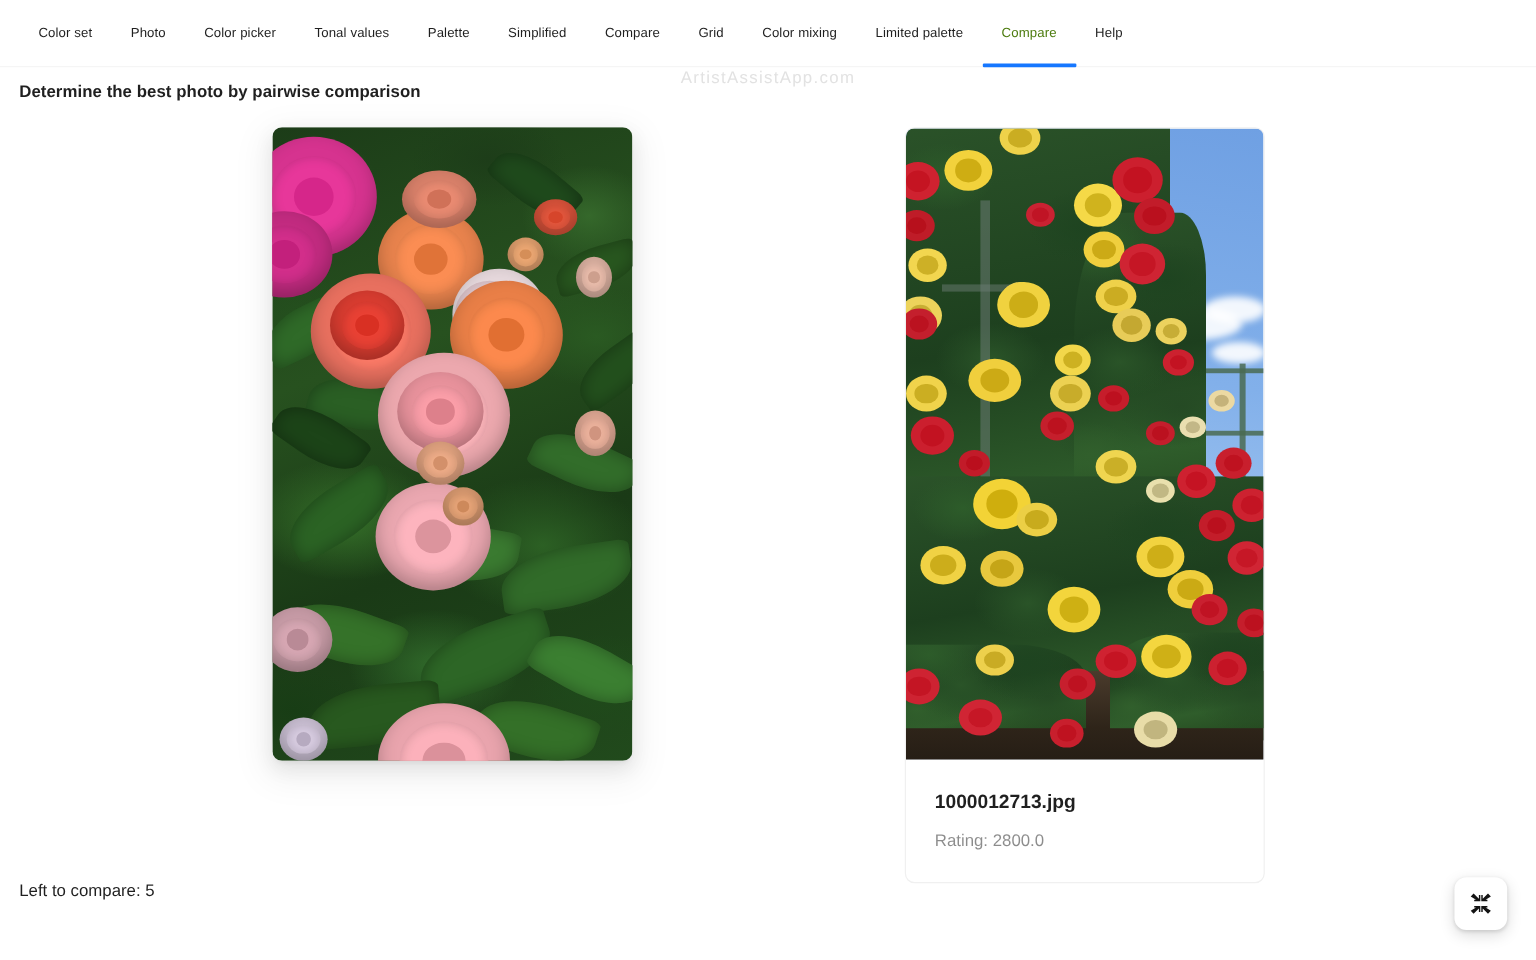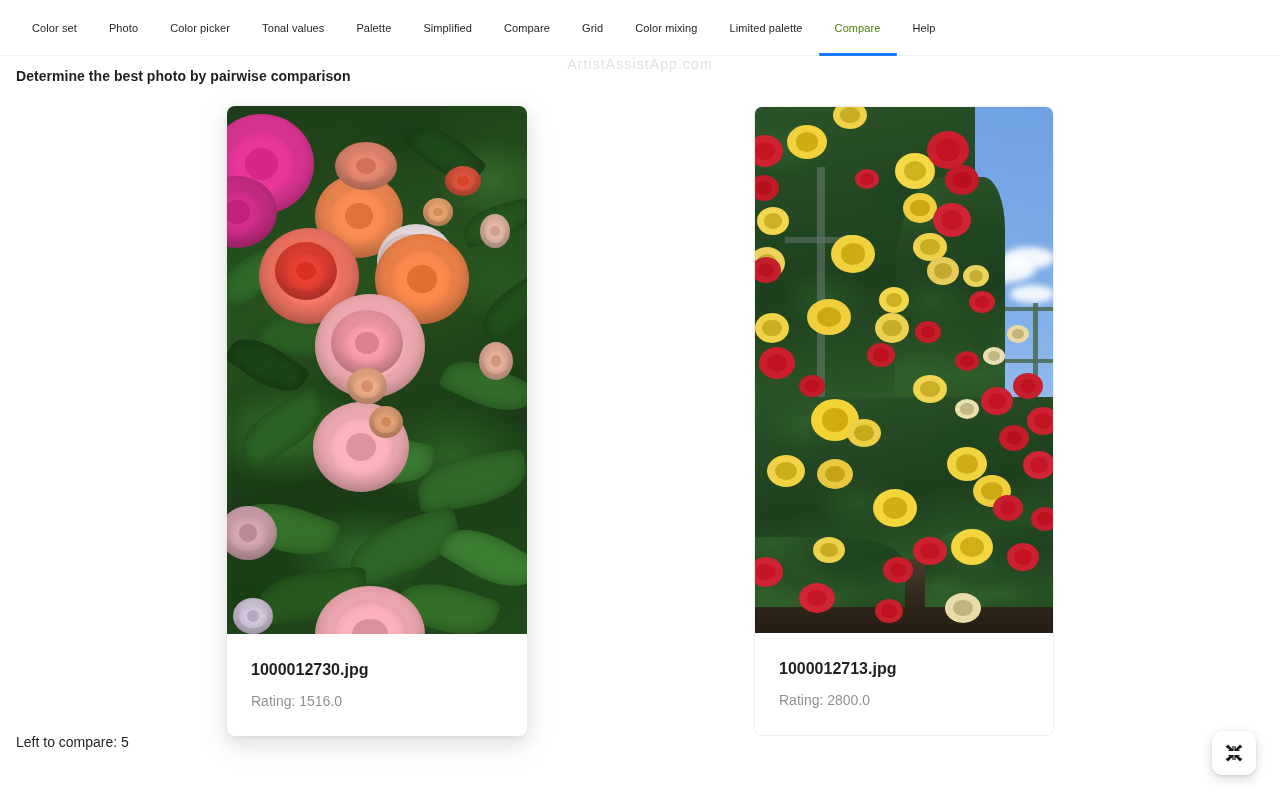--- a/index.html
+++ b/index.html
@@ -312,24 +312,20 @@
         <div class="rose" style="left:104px; top:204px; width:72px;  height:66px;  background:#e8929c;"></div>
 
         <div class="rose" style="left:86px;  top:296px; width:96px; height:90px; background:#eaa7b0;"></div>
         <div class="rose" style="left:88px;  top:480px; width:110px; height:96px; background:#e9a4ad;"></div>
         <div class="rose" style="left:-8px;  top:400px; width:58px;  height:54px; background:#c79ba6;"></div>
         <div class="rose" style="left:6px;   top:492px; width:40px;  height:36px; background:#c9bed2;"></div>
         <div class="rose" style="left:120px; top:262px; width:40px;  height:36px; background:#e0a27f;"></div>
         <div class="rose" style="left:142px; top:300px; width:34px;  height:32px; background:#d99a70;"></div>
         <div class="rose" style="left:252px; top:236px; width:34px;  height:38px; background:#dea793;"></div>
       </div>
-    </div>
-    <div class="card-body">
-      <div class="card-title">1000012730.jpg</div>
-      <div class="card-rating">Rating: 1516.0</div>
     </div>
   </div>
 
   <div class="card right">
     <div class="card-photo">
       <div class="photo-layer">
         <div class="sky"></div>
         <div class="cloud" style="left:210px; top:150px; width:70px; height:26px;"></div>
         <div class="cloud" style="left:248px; top:140px; width:52px; height:22px;"></div>
         <div class="cloud" style="left:255px; top:178px; width:45px; height:18px;"></div>

